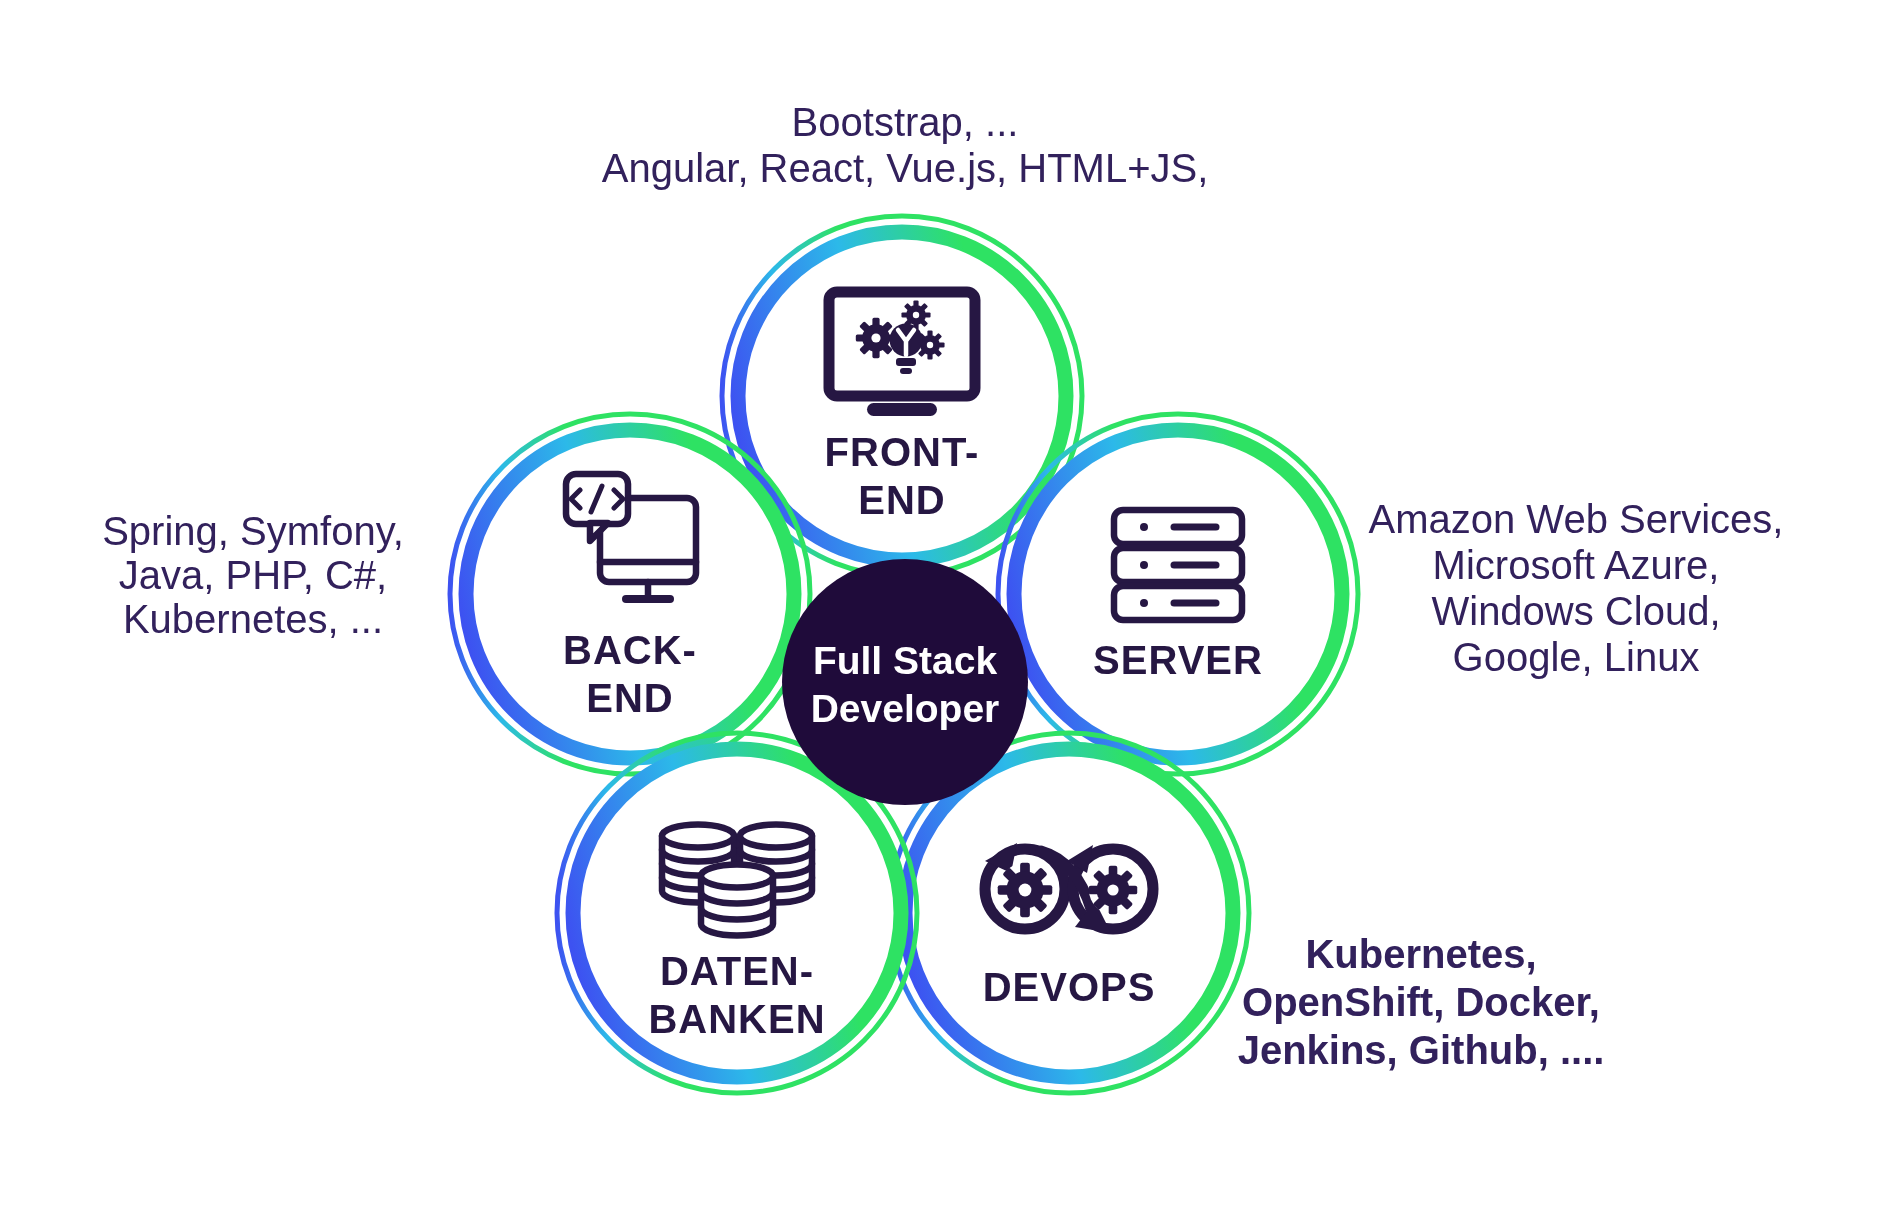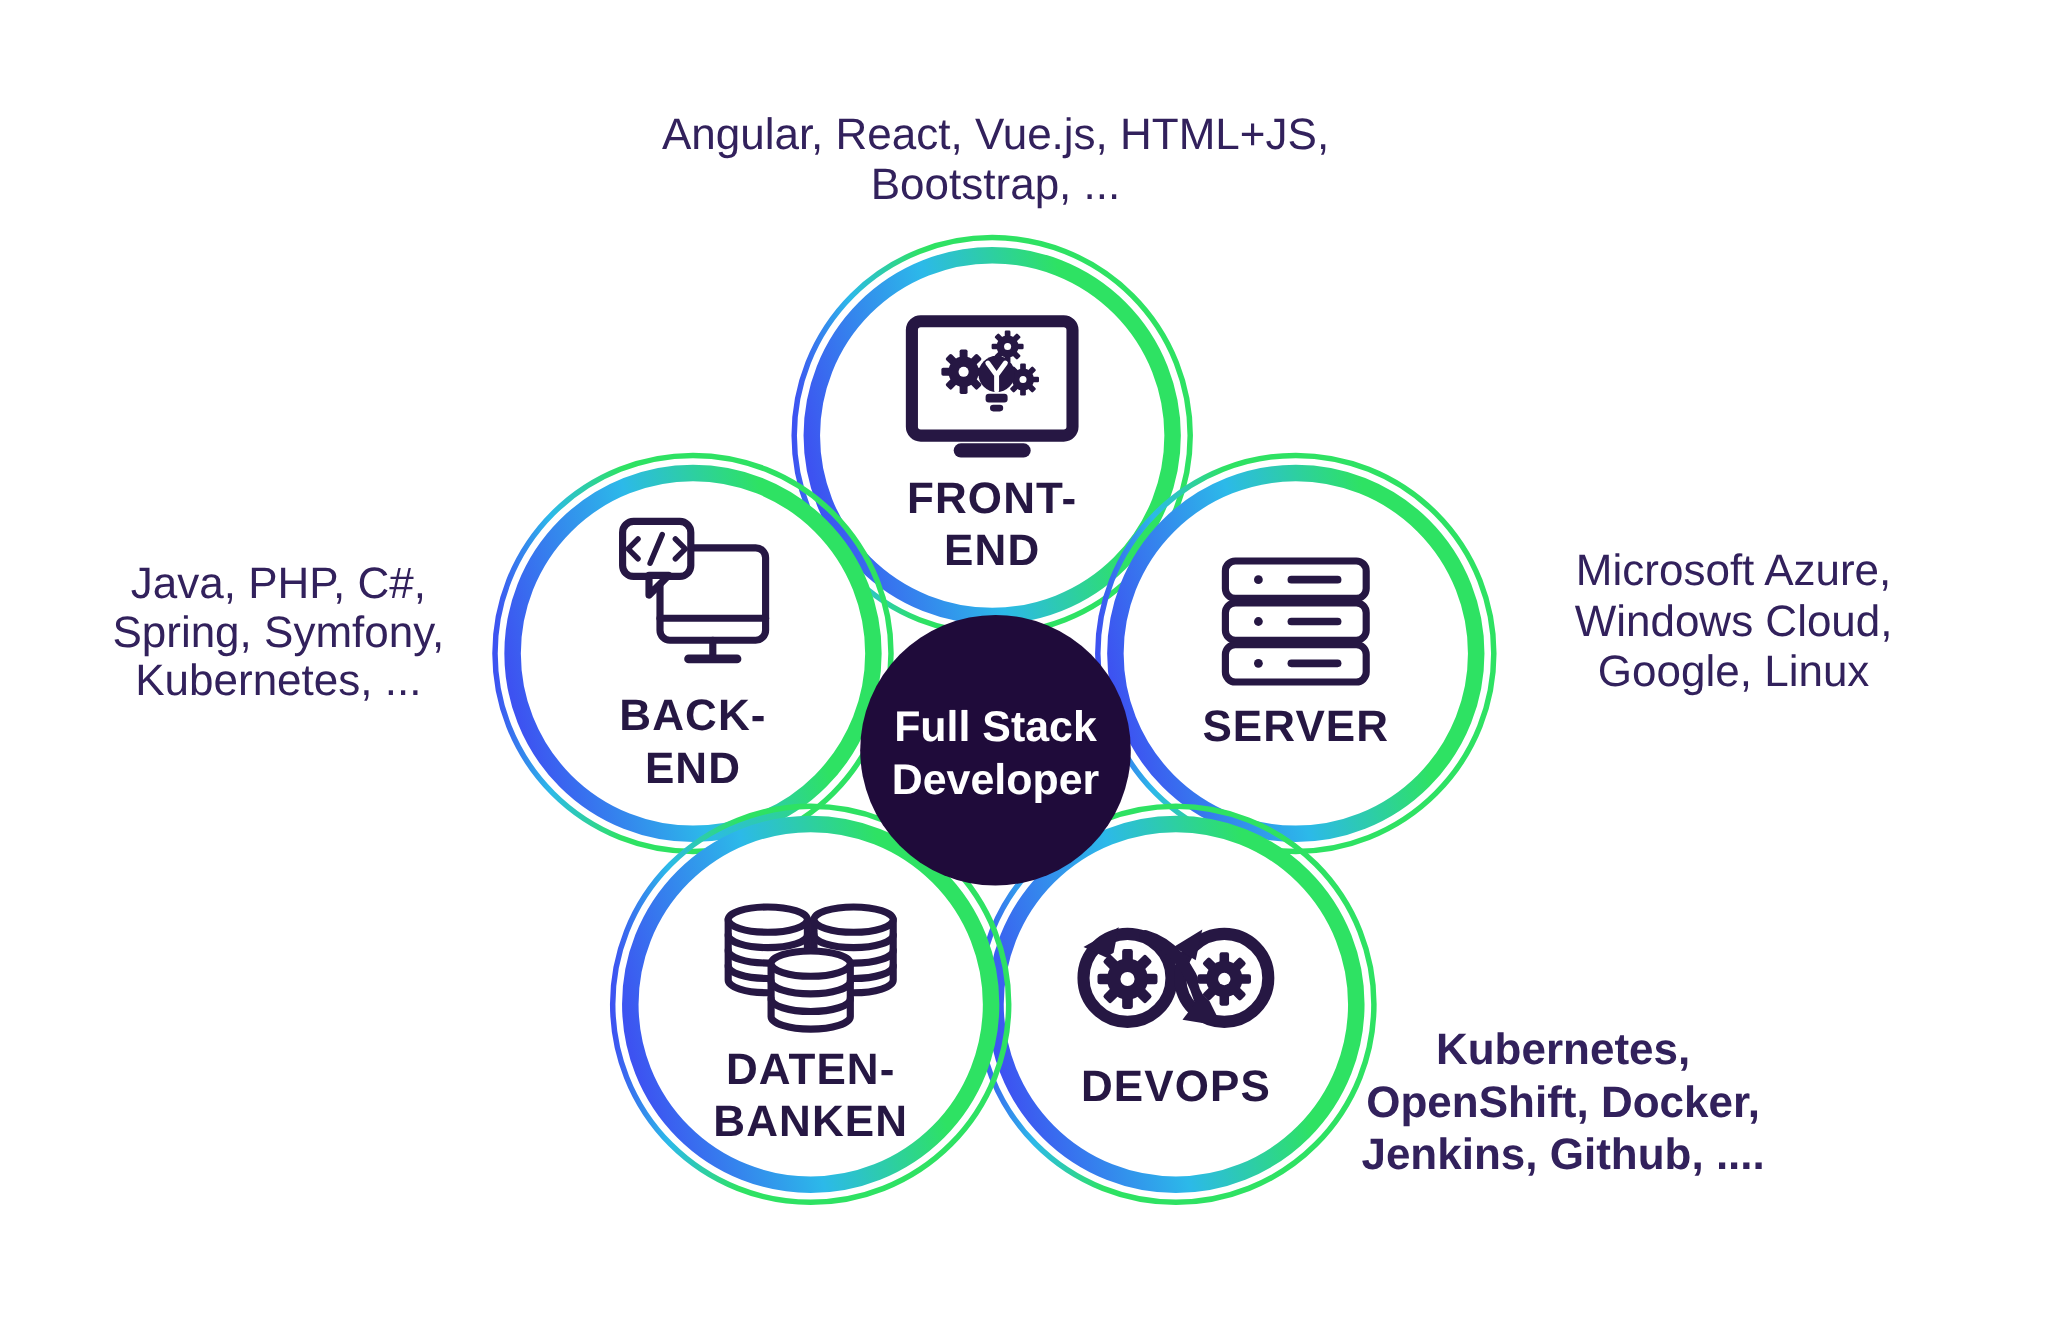--- a/index.html
+++ b/index.html
@@ -169,31 +169,32 @@
   </g>
 
   <g>
     <circle cx="905" cy="682" r="123" fill="#1F0B3A"></circle>
     <text class="center-label" x="905" y="674">Full Stack</text>
     <text class="center-label" x="905" y="722">Developer</text>
   </g>
 </svg>
 
 <div class="skills sk-top">
+  <span>Bootstrap, ...</span>
   <span>Angular, React, Vue.js, HTML+JS,</span>
-  <span>Bootstrap, ...</span>
 </div>
 
 <div class="skills sk-left">
+  <span>Spring, Symfony,</span>
   <span>Java, PHP, C#,</span>
-  <span>Spring, Symfony,</span>
   <span>Kubernetes, ...</span>
 </div>
 
 <div class="skills sk-right">
+  <span>Amazon Web Services,</span>
   <span>Microsoft Azure,</span>
   <span>Windows Cloud,</span>
   <span>Google, Linux</span>
 </div>
 
 
 <div class="skills sk-bright">
   <span>Kubernetes,</span>
   <span>OpenShift, Docker,</span>
   <span>Jenkins, Github, ....</span>

